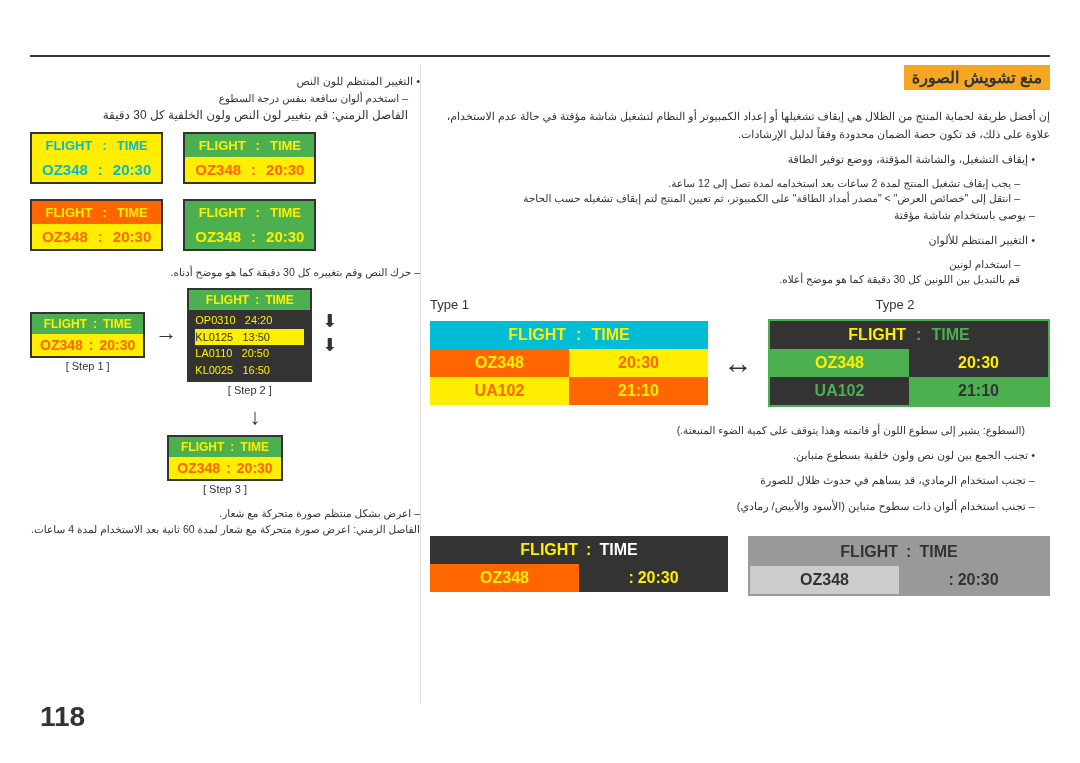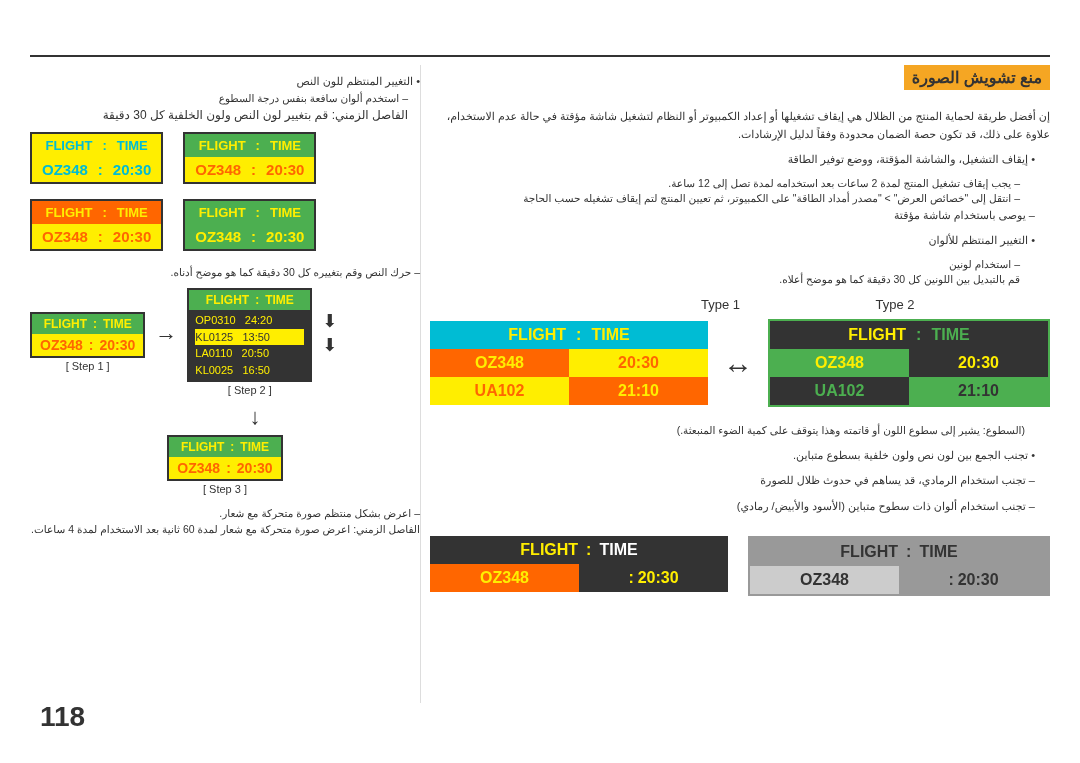--- a/index.html
+++ b/index.html
@@ -338,21 +338,21 @@
     • <span>التغيير المنتظم للألوان</span>
   </div>
   <div class="dash-note" style="direction:rtl;text-align:right;font-size:10.5px;">
     – <span>استخدام لونين</span>
   </div>
   <div class="dash-note" style="direction:rtl;text-align:right;font-size:10.5px;margin-bottom:10px;">
     <span>قم بالتبديل بين اللونين كل 30 دقيقة كما هو موضح أعلاه.</span>
   </div>
 
   <div style="display:flex;justify-content:space-between;align-items:flex-end;margin-bottom:6px;">
-    <div style="flex:1;text-align:right;">
+    <div style="flex:1;text-align:left;">
       <span class="type-label">Type 1</span>
     </div>
     <div style="flex:1;text-align:center;">
       <span class="type-label">Type 2</span>
     </div>
   </div>
 
   <div style="display:flex;align-items:center;gap:15px;margin-bottom:15px;">
 
     <div style="flex:1;display:flex;flex-direction:column;">

